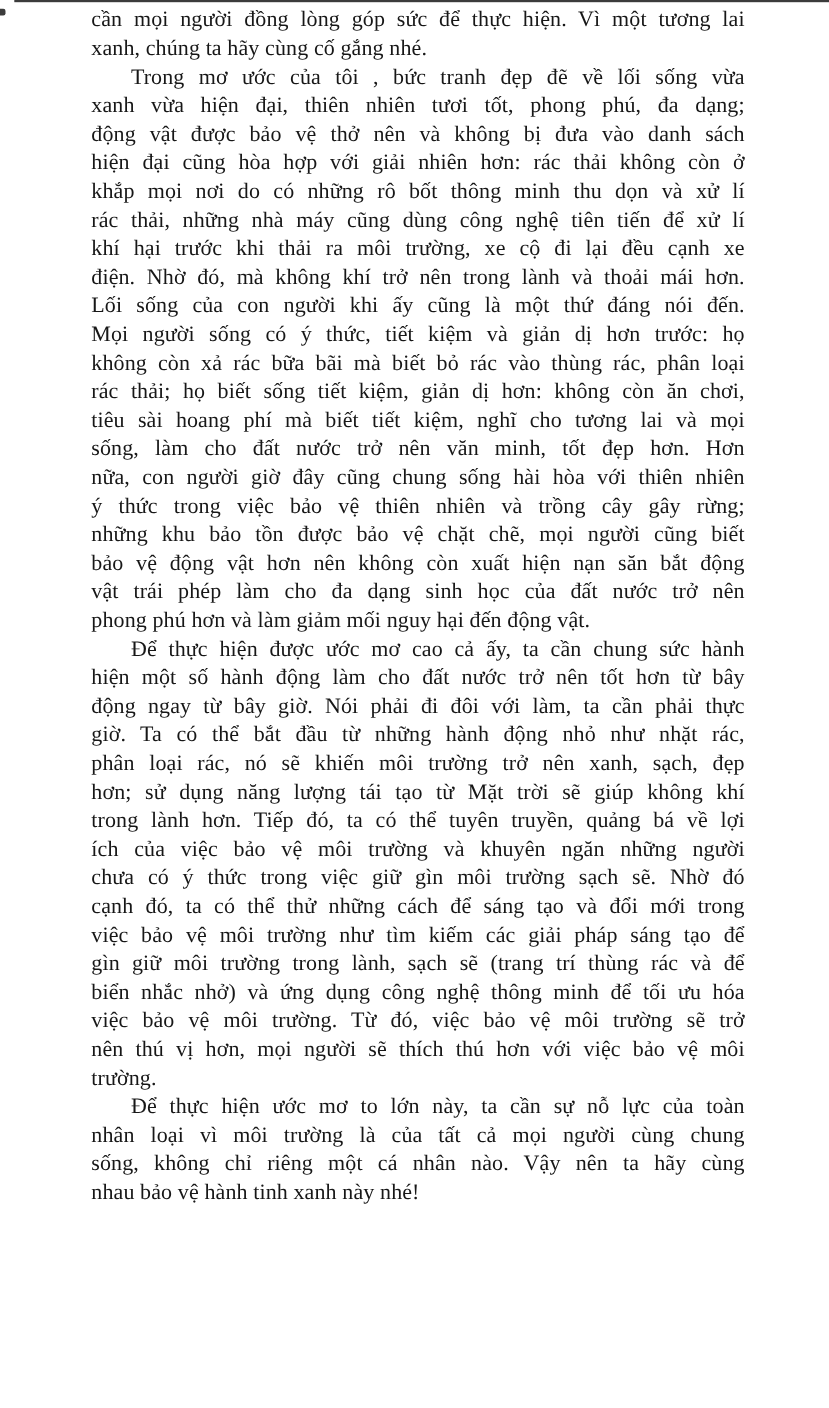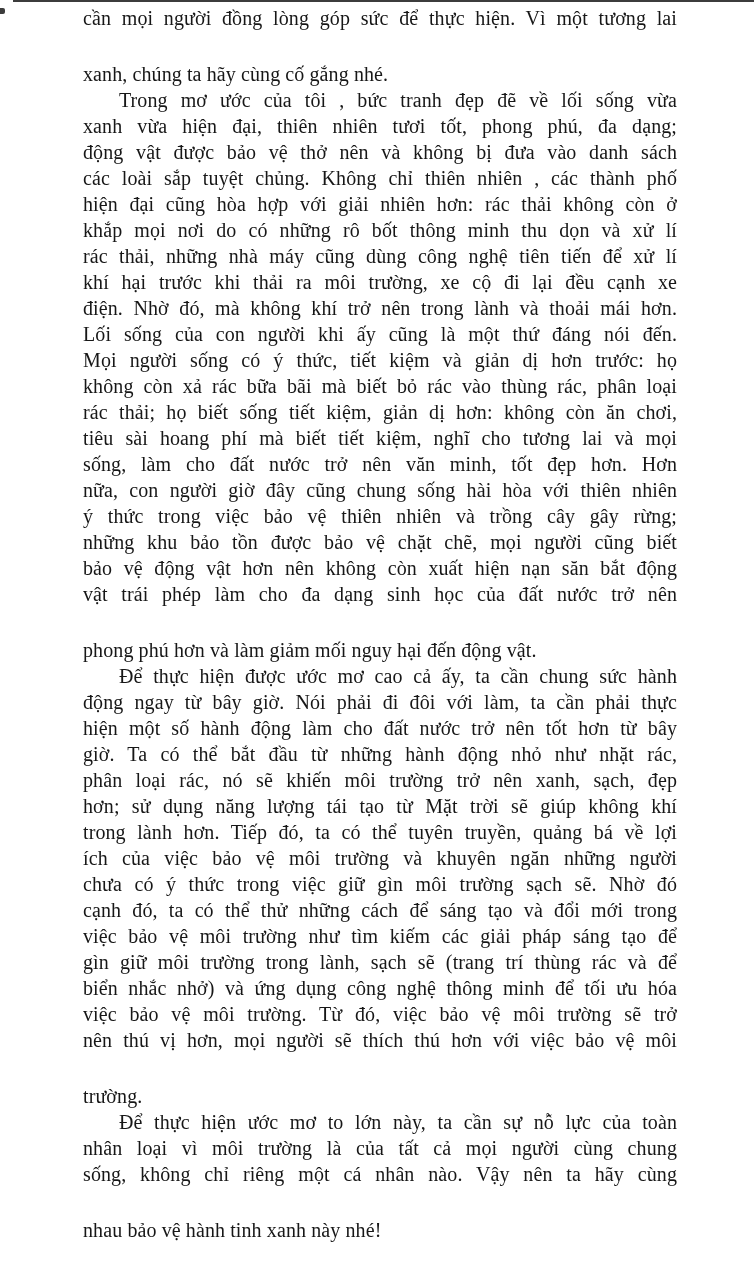--- a/index.html
+++ b/index.html
@@ -49,64 +49,62 @@
     height: 26px;
     line-height: 26px;
     text-align: justify;
     text-align-last: justify;
     white-space: normal;
     letter-spacing: 0.1px;
   }
   .line.last {
     text-align: center;
     text-align-last: left;
-    margin-top: 30px;
   }
   .line.indent {
     padding-left: 36px;
   }
 </style>
 </head>
 <body>
 
 <div class="scan-top-line"></div>
 <div class="scan-left-mark"></div>
 
 <div class="text-block">
     <div class="paragraph">
       <div class="line">cần mọi người đồng lòng góp sức để thực hiện. Vì một tương lai</div>
       <div class="line last">xanh, chúng ta hãy cùng cố gắng nhé.</div>
     </div>
     <div class="paragraph">
       <div class="line indent">Trong mơ ước của tôi , bức tranh đẹp đẽ về lối sống vừa</div>
       <div class="line">xanh vừa hiện đại, thiên nhiên tươi tốt, phong phú, đa dạng;</div>
       <div class="line">động vật được bảo vệ thở nên và không bị đưa vào danh sách</div>
-      <div class="line">các loài sắp tuyệt chủng. Không chỉ thiên nhiên , các thành phố</div>
       <div class="line">hiện đại cũng hòa hợp với giải nhiên hơn: rác thải không còn ở</div>
       <div class="line">khắp mọi nơi do có những rô bốt thông minh thu dọn và xử lí</div>
       <div class="line">rác thải, những nhà máy cũng dùng công nghệ tiên tiến để xử lí</div>
       <div class="line">khí hại trước khi thải ra môi trường, xe cộ đi lại đều cạnh xe</div>
       <div class="line">điện. Nhờ đó, mà không khí trở nên trong lành và thoải mái hơn.</div>
       <div class="line">Lối sống của con người khi ấy cũng là một thứ đáng nói đến.</div>
       <div class="line">Mọi người sống có ý thức, tiết kiệm và giản dị hơn trước: họ</div>
       <div class="line">không còn xả rác bữa bãi mà biết bỏ rác vào thùng rác, phân loại</div>
       <div class="line">rác thải; họ biết sống tiết kiệm, giản dị hơn: không còn ăn chơi,</div>
       <div class="line">tiêu sài hoang phí mà biết tiết kiệm, nghĩ cho tương lai và mọi</div>
       <div class="line">sống, làm cho đất nước trở nên văn minh, tốt đẹp hơn. Hơn</div>
       <div class="line">nữa, con người giờ đây cũng chung sống hài hòa với thiên nhiên</div>
       <div class="line">ý thức trong việc bảo vệ thiên nhiên và trồng cây gây rừng;</div>
       <div class="line">những khu bảo tồn được bảo vệ chặt chẽ, mọi người cũng biết</div>
       <div class="line">bảo vệ động vật hơn nên không còn xuất hiện nạn săn bắt động</div>
       <div class="line">vật trái phép làm cho đa dạng sinh học của đất nước trở nên</div>
       <div class="line last">phong phú hơn và làm giảm mối nguy hại đến động vật.</div>
     </div>
     <div class="paragraph">
       <div class="line indent">Để thực hiện được ước mơ cao cả ấy, ta cần chung sức hành</div>
+      <div class="line">hiện một số hành động làm cho đất nước trở nên tốt hơn từ bây</div>
       <div class="line">động ngay từ bây giờ. Nói phải đi đôi với làm, ta cần phải thực</div>
-      <div class="line">hiện một số hành động làm cho đất nước trở nên tốt hơn từ bây</div>
       <div class="line">giờ. Ta có thể bắt đầu từ những hành động nhỏ như nhặt rác,</div>
       <div class="line">phân loại rác, nó sẽ khiến môi trường trở nên xanh, sạch, đẹp</div>
       <div class="line">hơn; sử dụng năng lượng tái tạo từ Mặt trời sẽ giúp không khí</div>
       <div class="line">trong lành hơn. Tiếp đó, ta có thể tuyên truyền, quảng bá về lợi</div>
       <div class="line">ích của việc bảo vệ môi trường và khuyên ngăn những người</div>
       <div class="line">chưa có ý thức trong việc giữ gìn môi trường sạch sẽ. Nhờ đó</div>
       <div class="line">cạnh đó, ta có thể thử những cách để sáng tạo và đổi mới trong</div>
       <div class="line">việc bảo vệ môi trường như tìm kiếm các giải pháp sáng tạo để</div>
       <div class="line">gìn giữ môi trường trong lành, sạch sẽ (trang trí thùng rác và để</div>
       <div class="line">biển nhắc nhở) và ứng dụng công nghệ thông minh để tối ưu hóa</div>

